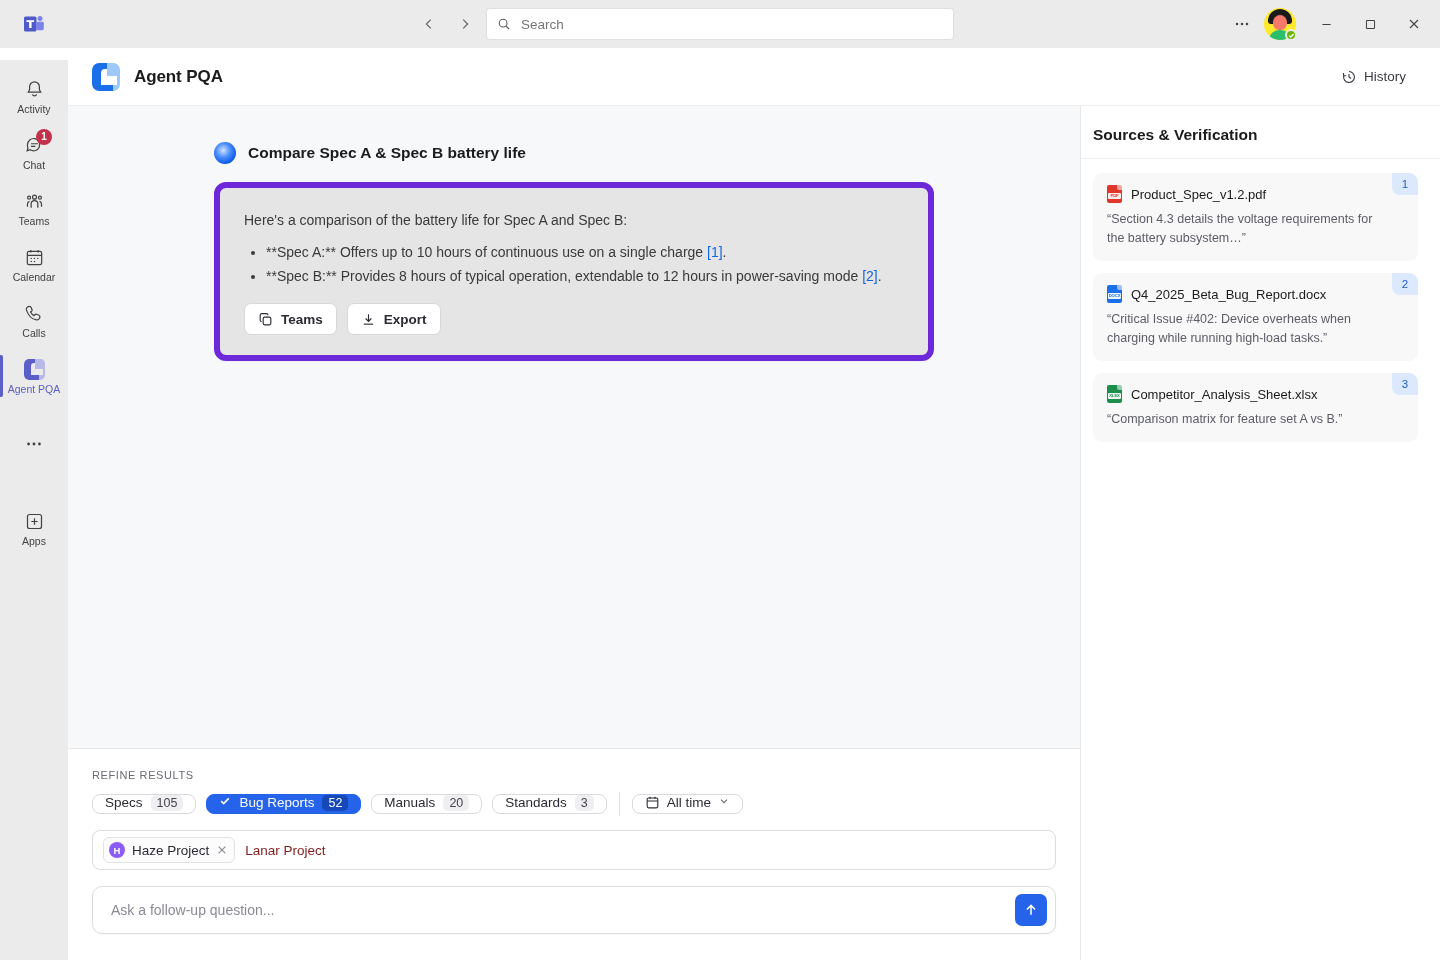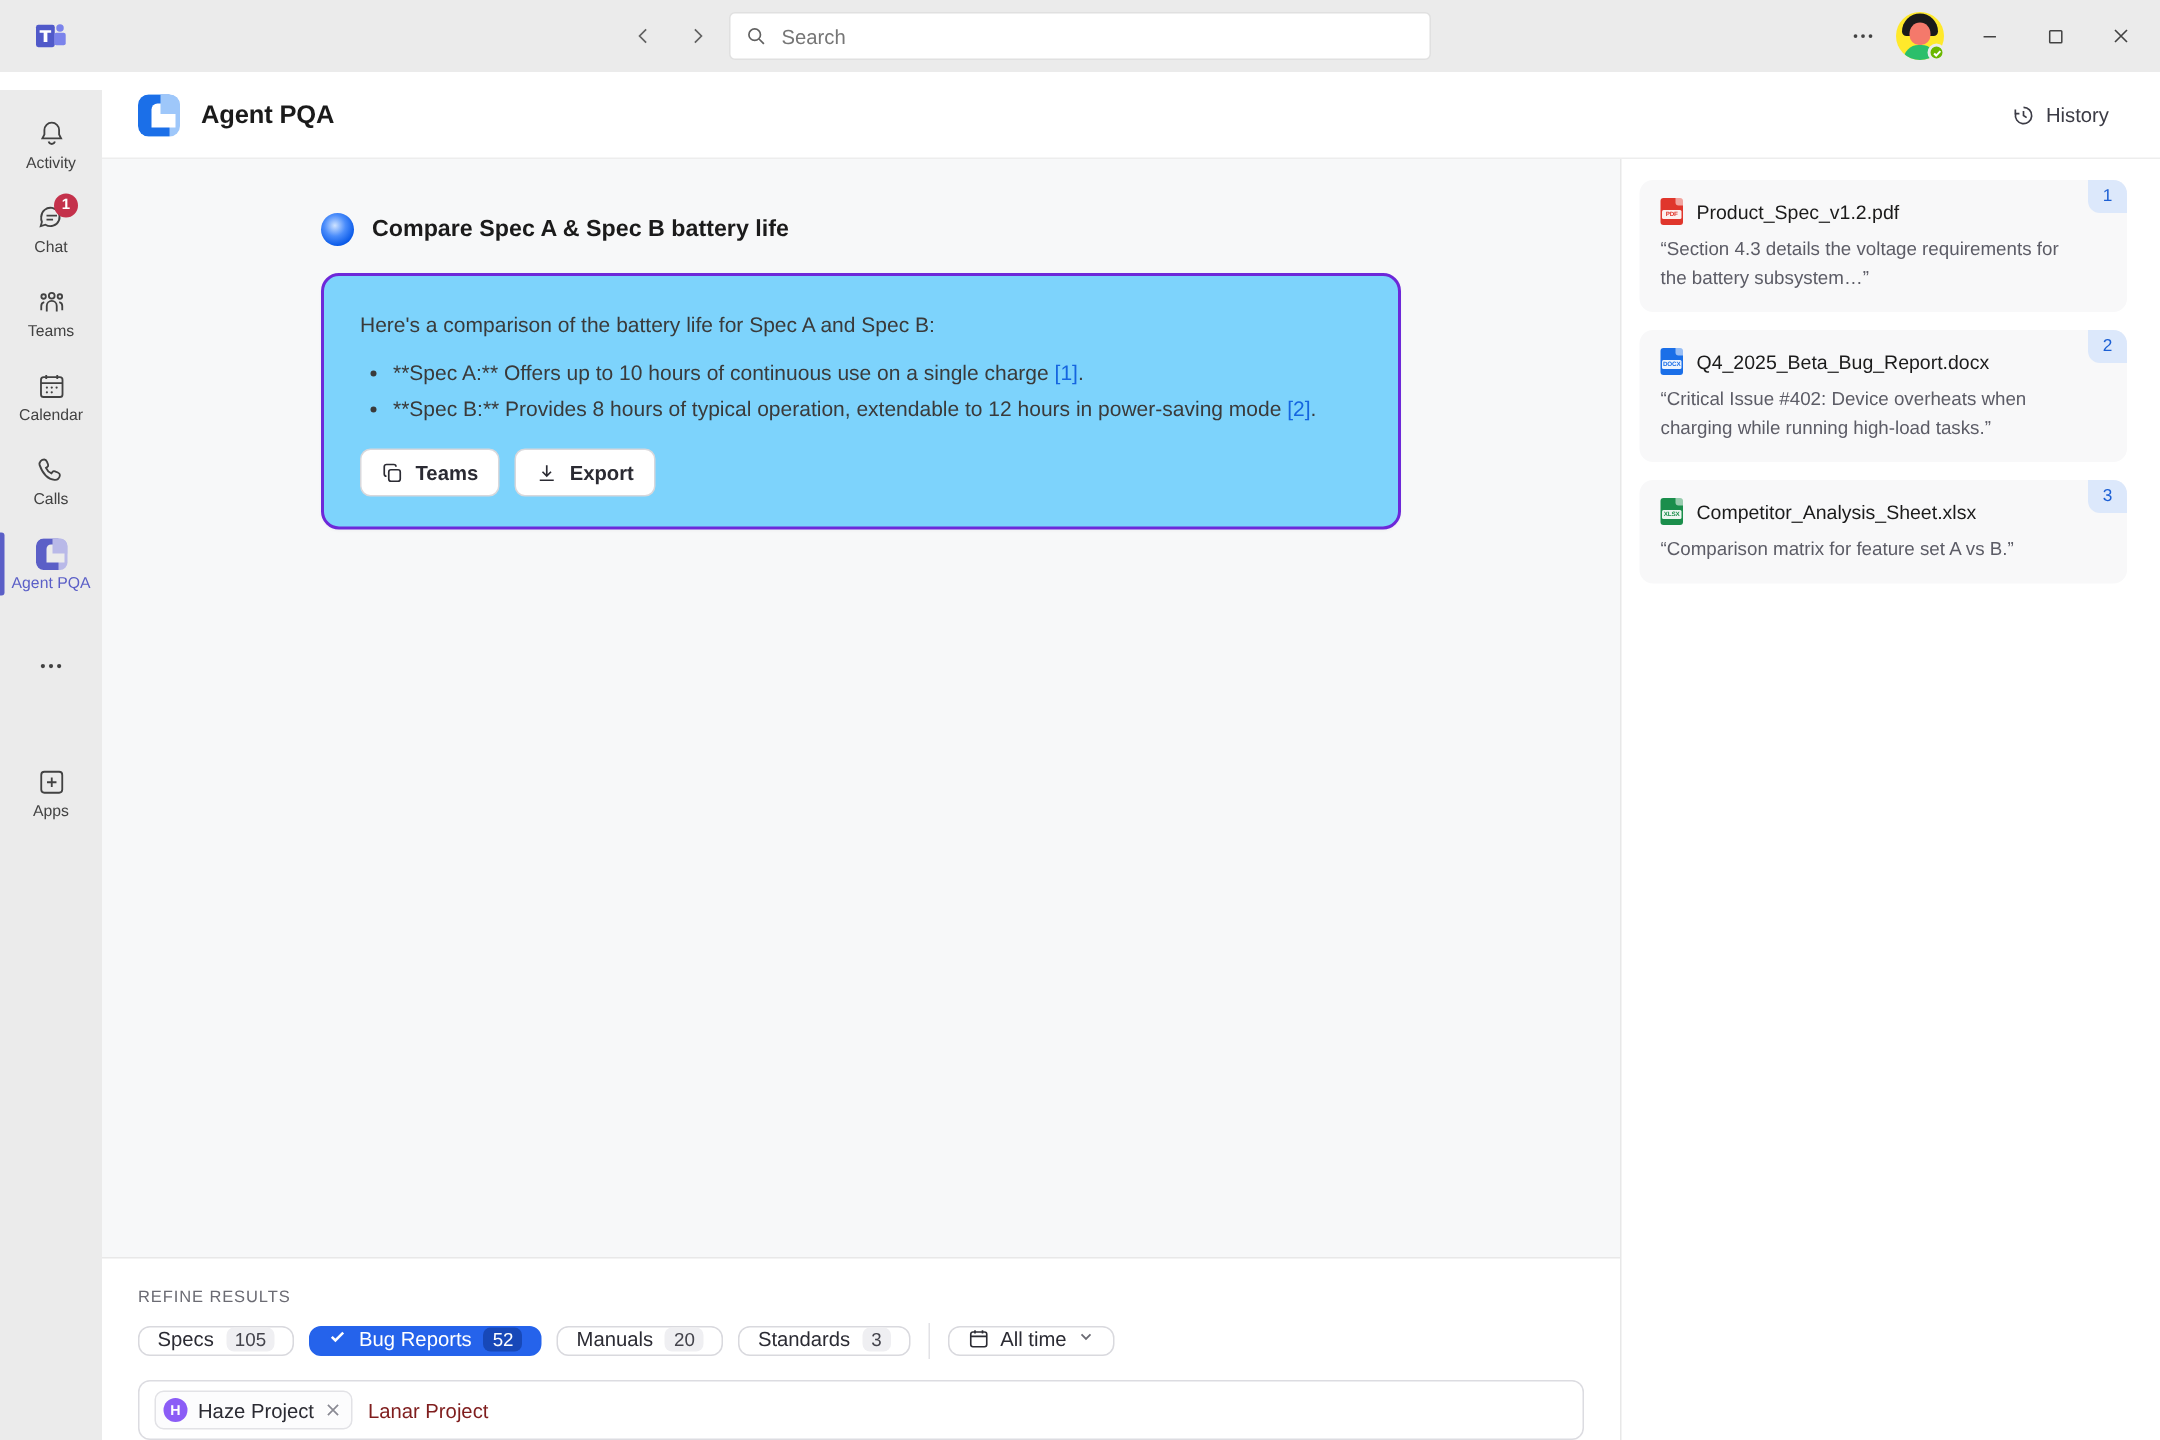--- a/index.html
+++ b/index.html
@@ -186,22 +186,22 @@
   .convo-inner { width: 720px; margin: 0 auto; }
 
   .q-row { display: flex; align-items: center; gap: 12px; margin-bottom: 18px; }
   .orb {
     width: 22px; height: 22px; border-radius: 50%; flex: 0 0 22px;
     background: radial-gradient(circle at 42% 38%, #cfe3ff 0%, #4b8dfb 38%, #0a5ae8 72%, #0b4fc9 100%);
   }
   .q-title { font-size: 15.5px; font-weight: bold; color: #1B1B1B; }
 
   .answer-card {
-    background: #7dd3fc;
-    border: 2px solid #6d28d9;
+    background: #e5e5e5;
+    border: 6px solid #6d28d9;
     border-radius: 12px;
     padding: 22px 24px 20px 24px;
     box-shadow: 0 1px 2px rgba(0,0,0,0.035);
   }
   .ans-lead { font-size: 14px; color: #3A3A3A; line-height: 1.5; margin: 0 0 10px 0; }
   .ans-list { margin: 0 0 16px 0; padding-left: 22px; }
   .ans-list li {
     font-size: 14px; color: #3A3A3A; line-height: 1.62;
     margin-bottom: 1px;
   }
@@ -647,24 +647,39 @@
             <span class="token-x">
               <svg width="10" height="10" viewBox="0 0 10 10" fill="none" stroke="currentColor" stroke-width="1.15">
                 <path d="M1.6 1.6 8.4 8.4M8.4 1.6 1.6 8.4"></path>
               </svg>
             </span>
           </span>
           <span class="token-text">Lanar Project</span>
         </div>
       </div>
 
+      <div class="composer-wrap">
+        <div class="composer">
+          <input type="text" value="" placeholder="Ask a follow-up question..." style="">
+          <button class="send-btn">
+            <span style="display:flex;">
+              <svg width="16" height="16" viewBox="0 0 18 18" fill="none" stroke="currentColor" stroke-width="1.7">
+                <path d="M9 14.4V3.8M4.4 8.4 9 3.8l4.6 4.6"></path>
+              </svg>
+            </span>
+          </button>
+        </div>
+      </div>
 
     </div>
 
     <div class="sources">
+      <div class="sources-head">
+        <div class="sources-title">Sources &amp; Verification</div>
+      </div>
       <div class="sources-list">
 
         <div class="src-card">
           <div class="src-badge">1</div>
           <div class="src-name-row">
             <span class="file-icon fi-pdf">
               <span class="fold"></span>
               <span class="band">PDF</span>
             </span>
             <span class="src-name">Product_Spec_v1.2.pdf</span>

